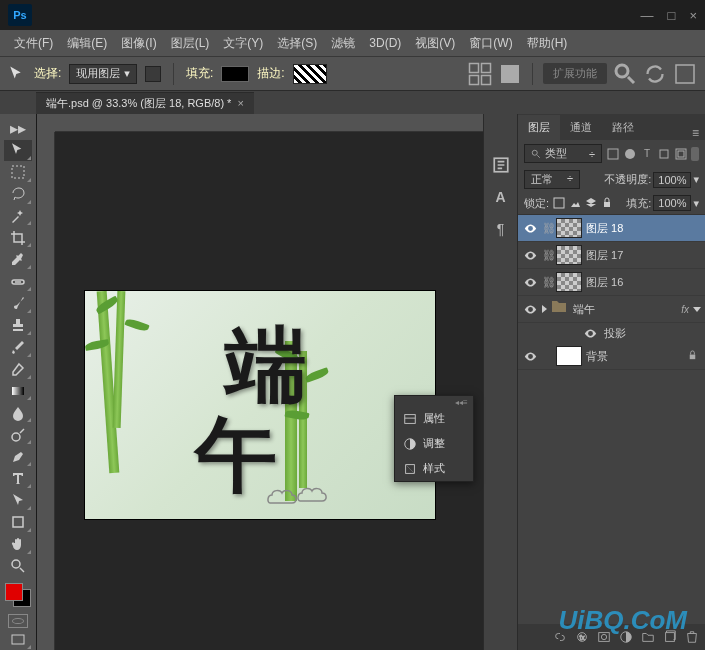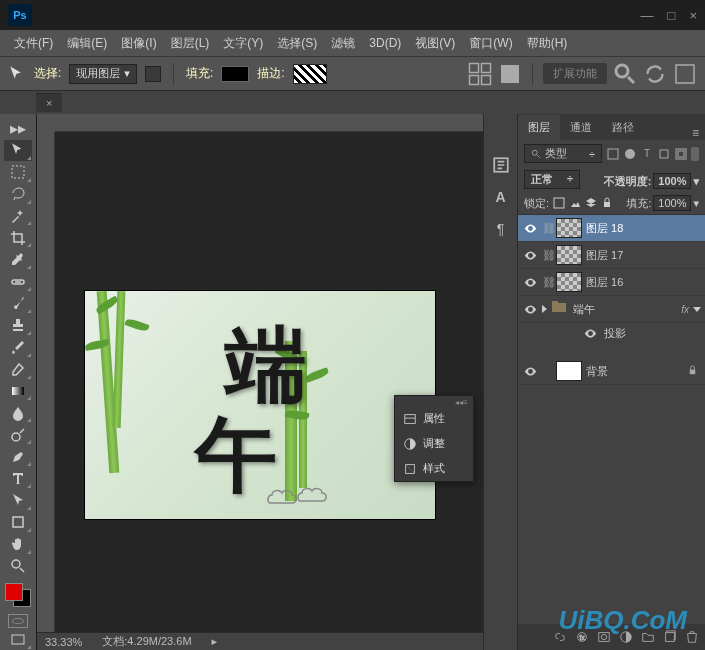--- a/index.html
+++ b/index.html
@@ -80,21 +80,21 @@
 .panels { width: 188px; background: #424242; display: flex; flex-direction: column; border-left: 1px solid #2a2a2a; }
 .panel-tabs { display: flex; background: #383838; height: 26px; align-items: flex-end; }
 .panel-tab { color: #bbb; font-size: 11px; padding: 5px 10px; cursor: pointer; text-align: center; }
 .panel-tab.active { background: #424242; color: #ddd; }
 .panel-tab-menu { margin-left: auto; color: #aaa; padding: 0 6px; font-size: 12px; }
 .layer-filter { display: flex; align-items: center; gap: 4px; padding: 4px 6px; background: #424242; }
 .filter-select { background: #3a3a3a; color: #ccc; border: 1px solid #222; font-size: 11px; padding: 1px 6px; display: flex; align-items: center; gap: 4px; flex: 1; }
 .filter-icons { display: flex; gap: 3px; }
 .filter-icons span { width: 14px; height: 14px; color: #aaa; display: flex; align-items: center; justify-content: center; }
 .filter-icons svg { width: 12px; height: 12px; }
-.blend-row { display: flex; align-items: flex-end; gap: 10px; padding: 3px 6px; font-weight: bold; }
+.blend-row { display: flex; align-items: center; gap: 10px; padding: 3px 6px; }
 .blend-select { background: #3a3a3a; color: #ccc; border: 1px solid #222; font-size: 11px; padding: 1px 6px; min-width: 56px; }
 .opacity-box { display: flex; align-items: center; gap: 2px; color: #ccc; font-size: 11px; margin-left: auto; }
 .opacity-val { background: #3a3a3a; border: 1px solid #222; padding: 1px 4px; }
 .lock-row { display: flex; align-items: center; gap: 4px; padding: 3px 6px; color: #ccc; font-size: 11px; border-bottom: 1px solid #333; }
 .lock-row svg { width: 12px; height: 12px; }
 
 .layers-list { flex: 1; background: #424242; overflow-y: auto; }
 .layer-row { display: flex; align-items: center; height: 27px; padding: 0 4px; gap: 4px; border-bottom: 1px solid #3a3a3a; color: #ccc; font-size: 11px; }
 .layer-row.selected { background: #5a7aa0; color: #fff; }
 .layer-eye { width: 16px; display: flex; justify-content: center; cursor: pointer; }
@@ -188,20 +188,21 @@
     <div class="opt-iconbtn">
         <svg viewBox="0 0 16 16" fill="none" stroke="currentColor">
           <rect x="2" y="2" width="12" height="12"></rect>
         </svg>
       </div>
   </div>
 </div>
 
 <div class="doctab-strip">
   <div class="doctab">
+    <span>端午.psd @ 33.3% (图层 18, RGB/8) *</span>
     <span class="doctab-close">×</span>
   </div>
 </div>
 
 <div class="main">
 
   <div class="toolbar">
     <div class="toolslot">▸▸</div>
     <div class="toolslot active">
         <svg viewBox="0 0 24 24" fill="currentColor">
@@ -360,25 +361,20 @@
       <div class="leaf" style="left:220px;top:80px;transform:rotate(-20deg)"></div>
       <div class="leaf" style="left:200px;top:120px;transform:rotate(10deg)"></div>
       <span class="ideogram id1">端</span>
       <span class="ideogram id2">午</span>
       <div class="cloud">
         <svg viewBox="0 0 80 28" fill="none" stroke="#888" stroke-width="1.5">
             <path d="M5 20c-3 0-3-8 2-8 0-5 8-6 10-2 2-4 10-3 10 2 5 0 6 8 0 8zM35 18c-3 0-3-8 2-8 0-5 8-6 10-2 2-4 10-3 10 2 5 0 6 8 0 8z"></path>
           </svg>
       </div>
     </div>
-    <div class="statusbar">
-      <span>33.33%</span>
-      <span>文档:4.29M/23.6M</span>
-      <span>▸</span>
-    </div>
   </div>
 
   <div class="popup">
     <div class="popup-head">
         <span>◂◂</span>
         <span>≡</span>
       </div>
     <div class="popup-row">
         <svg viewBox="0 0 16 16" fill="none" stroke="#ccc">
           <rect x="2" y="3" width="12" height="10"></rect>
@@ -531,21 +527,21 @@
           <span class="tri-down"></span>
       </div>
       <div class="sub-fx">
           <span class="layer-eye">
             <svg viewBox="0 0 16 16" fill="#ccc" width="13" height="13">
               <path d="M8 3C4 3 1 8 1 8s3 5 7 5 7-5 7-5-3-5-7-5zm0 8a3 3 0 110-6 3 3 0 010 6z"></path>
             </svg>
           </span>
           <span>投影</span>
         </div>
-      <div class="layer-row" style="margin-top:15px">
+      <div class="layer-row" style="margin-top:0">
         <span class="layer-eye">
             <svg viewBox="0 0 16 16" fill="currentColor">
               <path d="M8 3C4 3 1 8 1 8s3 5 7 5 7-5 7-5-3-5-7-5zm0 8a3 3 0 110-6 3 3 0 010 6z"></path>
             </svg>
           </span>
         <span class="layer-link"></span>
         <div class="layer-thumb white"></div>
         <span class="layer-name">背景</span>
         <span class="layer-lock"><svg viewBox="0 0 12 12" fill="currentColor" width="11" height="11">
               <rect x="3" y="5" width="6" height="5"></rect>

